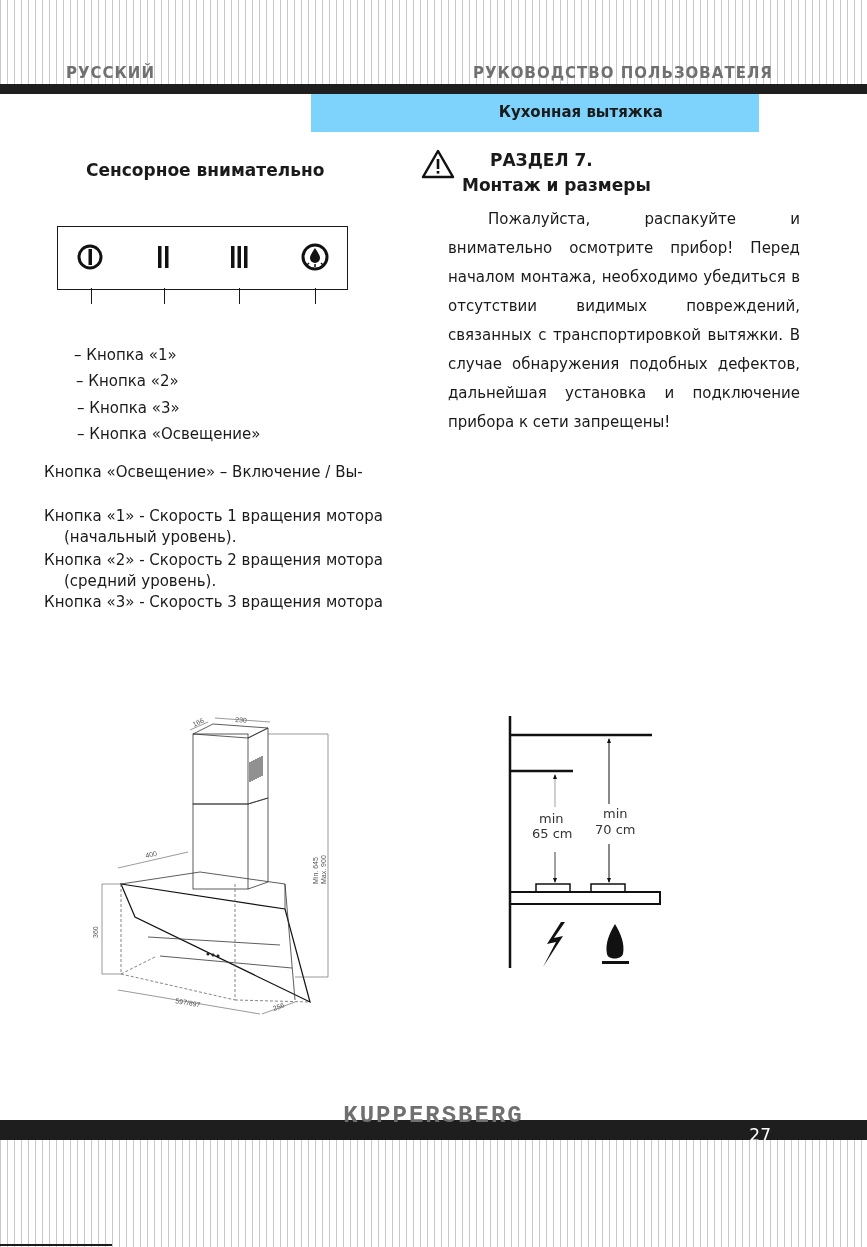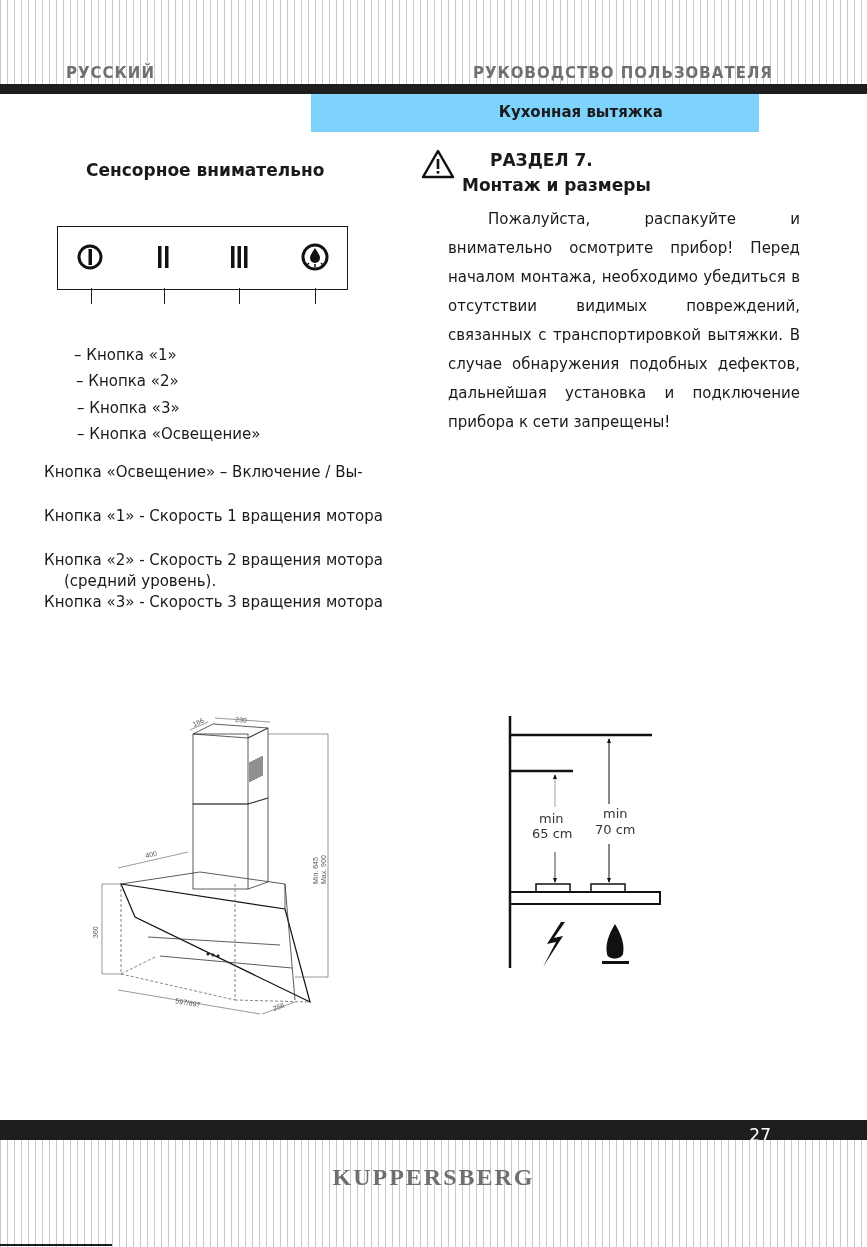--- a/index.html
+++ b/index.html
@@ -47,22 +47,22 @@
   #clearance-drawing { position: absolute; left: 495px; top: 712px; }
   .dim { font-family: "Liberation Sans", sans-serif; font-size: 7px; fill: #555; }
   .cm { font-family: "DejaVu Sans", sans-serif; font-size: 13px; fill: #333; }
   
   #bottom-bar { position: absolute; top: 1120px; left: 0; width: 867px; height: 20px; background: #1e1e1e; }
   #page-num {
     position: absolute; top: 1120px; left: 724px; width: 47px; height: 30px; background: #1e1e1e;
     color: #ffffff; font-size: 17px; text-align: right; line-height: 30px;
   }
   #brand {
-    position: absolute; top: 1164px; left: 0; width: 867px; text-align: center;
-    font-family: Liberation Serif, serif; font-weight: bold; font-size: 24px; letter-spacing: 2px; color: #6f6f6f;
+    position: absolute; top: 1102px; left: 0; width: 867px; text-align: center;
+    font-family: Liberation Mono, monospace; font-weight: bold; font-size: 24px; letter-spacing: 2px; color: #6f6f6f;
   }
   #bottom-line { position: absolute; left: 0; top: 1244px; width: 112px; height: 2px; background: #1a1a1a; }
 </style>
 </head>
 <body>
 
 <div id="top-stripes" class="stripes"></div>
 <div id="hdr-lang" class="hdr-text">РУССКИЙ</div>
 <div id="hdr-manual" class="hdr-text">РУКОВОДСТВО ПОЛЬЗОВАТЕЛЯ</div>
 <div id="top-bar"></div>
@@ -101,20 +101,21 @@
 <div class="btn-list" style="top:346px">– Кнопка «1»</div>
 <div class="btn-list" style="top:372px;left:76px">– Кнопка «2»</div>
 <div class="btn-list" style="top:399px;left:77px">– Кнопка «3»</div>
 <div class="btn-list" style="top:425px;left:77px">– Кнопка «Освещение»</div>
 
 <div class="desc" style="top:462px">
   <div>Кнопка «Освещение» – Включение / Вы-</div>
 </div>
 <div class="desc" style="top:506px">
   <div>Кнопка «1» - Скорость 1 вращения мотора</div>
+  <div class="indent">(начальный уровень).</div>
 </div>
 <div class="desc" style="top:550px">
   <div>Кнопка «2» - Скорость 2 вращения мотора</div>
   <div class="indent">(средний уровень).</div>
 </div>
 <div class="desc" style="top:592px">
   <div>Кнопка «3» - Скорость 3 вращения мотора</div>
 </div>
 
 <svg id="warn-icon" width="36" height="32">

